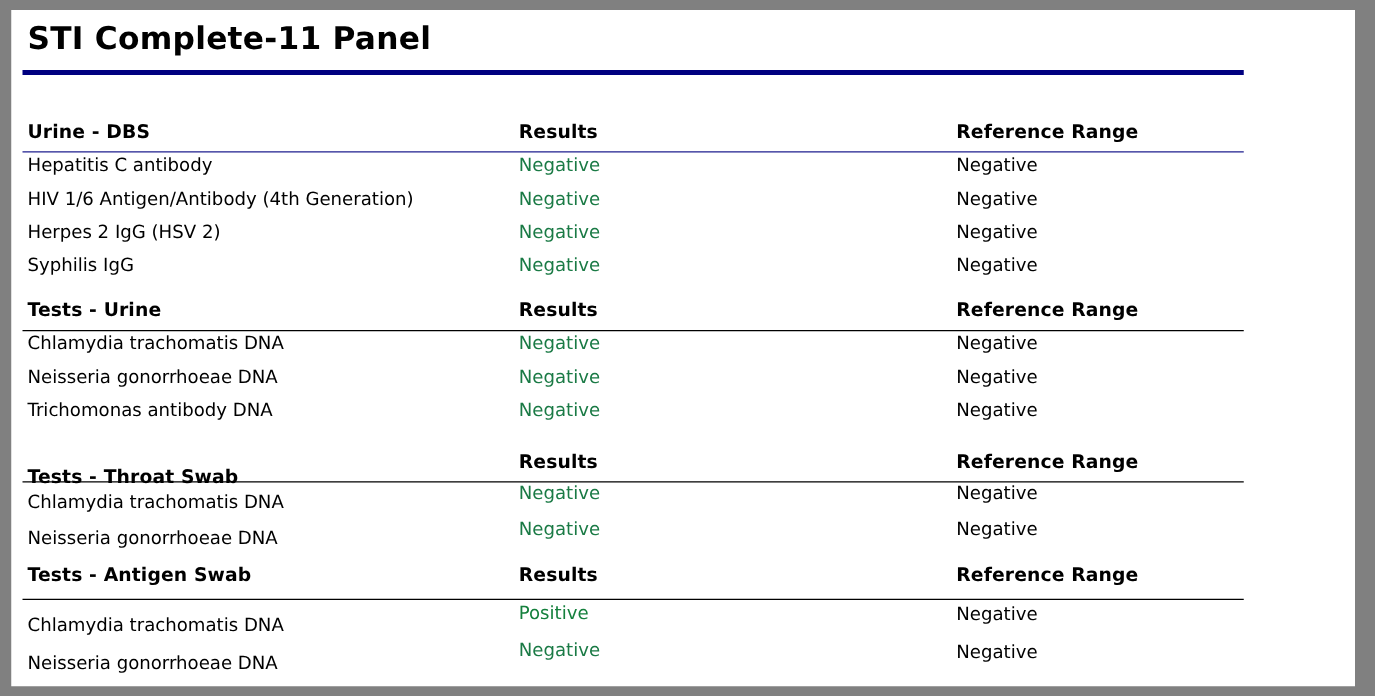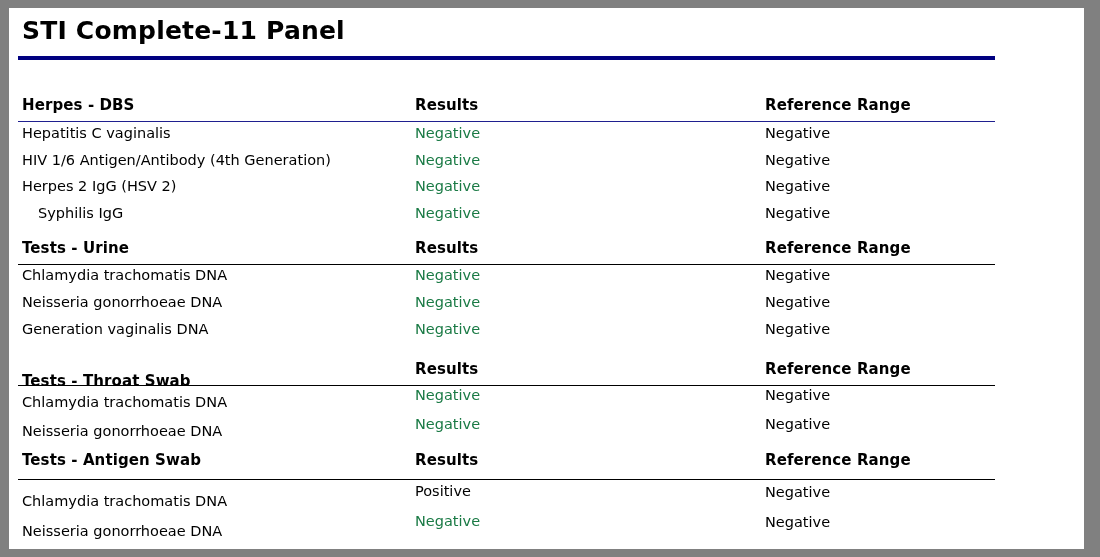--- a/index.html
+++ b/index.html
@@ -83,57 +83,57 @@
   .rule {
     position: absolute;
     left: 9px;
     width: 977px;
     height: 1px;
   }
   .rule-navy  { background: #1f1f8f; }
   .rule-black { background: #000000; }
 
   .res-neg { color: #1a7a45; }
-  .res-pos { color: #000000; }
+  .res-pos { color: #15803d; }
 </style>
 </head>
 <body>
 
 <div id="page">
   <div id="sheet">
 
     <div class="report-title">STI Complete-11 Panel</div>
 
     <div class="title-rule"></div>
 
     <div id="tables">
         <div class="section">
           <div class="row hdr">
-            <div class="cell col-test" style="top: 88px;">Herpes - DBS</div>
+            <div class="cell col-test" style="top: 88px;">Urine - DBS</div>
             <div class="cell col-result" style="top: 88px;">Results</div>
             <div class="cell col-ref" style="top: 88px;">Reference Range</div>
           </div>
           <div class="rule rule-navy" style="top: 113px;"></div>
           <div class="row dat">
-            <div class="cell col-test" style="top: 117px;">Hepatitis C vaginalis</div>
+            <div class="cell col-test" style="top: 117px;">Hepatitis C antibody</div>
             <div class="cell col-result res-neg" style="top: 117px;">Negative</div>
             <div class="cell col-ref" style="top: 117px;">Negative</div>
           </div>
           <div class="row dat">
             <div class="cell col-test" style="top: 144px;">HIV 1/6 Antigen/Antibody (4th Generation)</div>
             <div class="cell col-result res-neg" style="top: 144px;">Negative</div>
             <div class="cell col-ref" style="top: 144px;">Negative</div>
           </div>
           <div class="row dat">
             <div class="cell col-test" style="top: 170px;">Herpes 2 IgG (HSV 2)</div>
             <div class="cell col-result res-neg" style="top: 170px;">Negative</div>
             <div class="cell col-ref" style="top: 170px;">Negative</div>
           </div>
           <div class="row dat">
-            <div class="cell col-test" style="top: 197px; margin-left: 16px;">Syphilis IgG</div>
+            <div class="cell col-test" style="top: 197px;">Syphilis IgG</div>
             <div class="cell col-result res-neg" style="top: 197px;">Negative</div>
             <div class="cell col-ref" style="top: 197px;">Negative</div>
           </div>
         </div>
         <div class="section">
           <div class="row hdr">
             <div class="cell col-test" style="top: 231px;">Tests - Urine</div>
             <div class="cell col-result" style="top: 231px;">Results</div>
             <div class="cell col-ref" style="top: 231px;">Reference Range</div>
           </div>
@@ -142,21 +142,21 @@
             <div class="cell col-test" style="top: 259px;">Chlamydia trachomatis DNA</div>
             <div class="cell col-result res-neg" style="top: 259px;">Negative</div>
             <div class="cell col-ref" style="top: 259px;">Negative</div>
           </div>
           <div class="row dat">
             <div class="cell col-test" style="top: 286px;">Neisseria gonorrhoeae DNA</div>
             <div class="cell col-result res-neg" style="top: 286px;">Negative</div>
             <div class="cell col-ref" style="top: 286px;">Negative</div>
           </div>
           <div class="row dat">
-            <div class="cell col-test" style="top: 313px;">Generation vaginalis DNA</div>
+            <div class="cell col-test" style="top: 313px;">Trichomonas antibody DNA</div>
             <div class="cell col-result res-neg" style="top: 313px;">Negative</div>
             <div class="cell col-ref" style="top: 313px;">Negative</div>
           </div>
         </div>
         <div class="section">
           <div class="row hdr">
             <div class="cell col-test" style="top: 352px; margin-top: 12px;">Tests - Throat Swab</div>
             <div class="cell col-result" style="top: 352px;">Results</div>
             <div class="cell col-ref" style="top: 352px;">Reference Range</div>
           </div>

